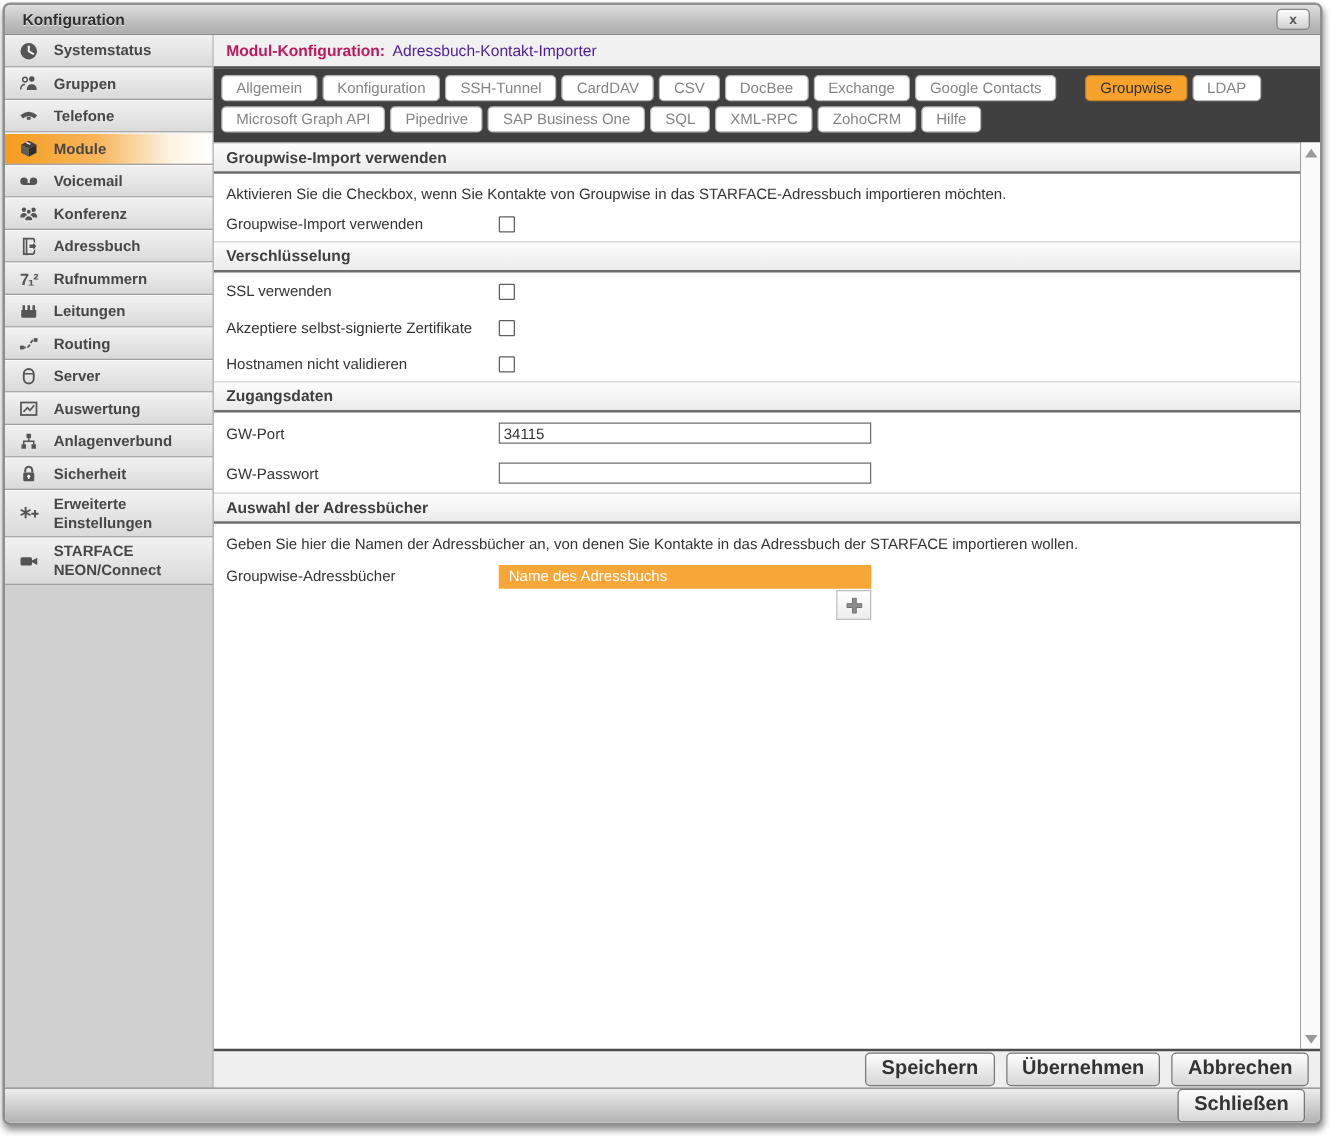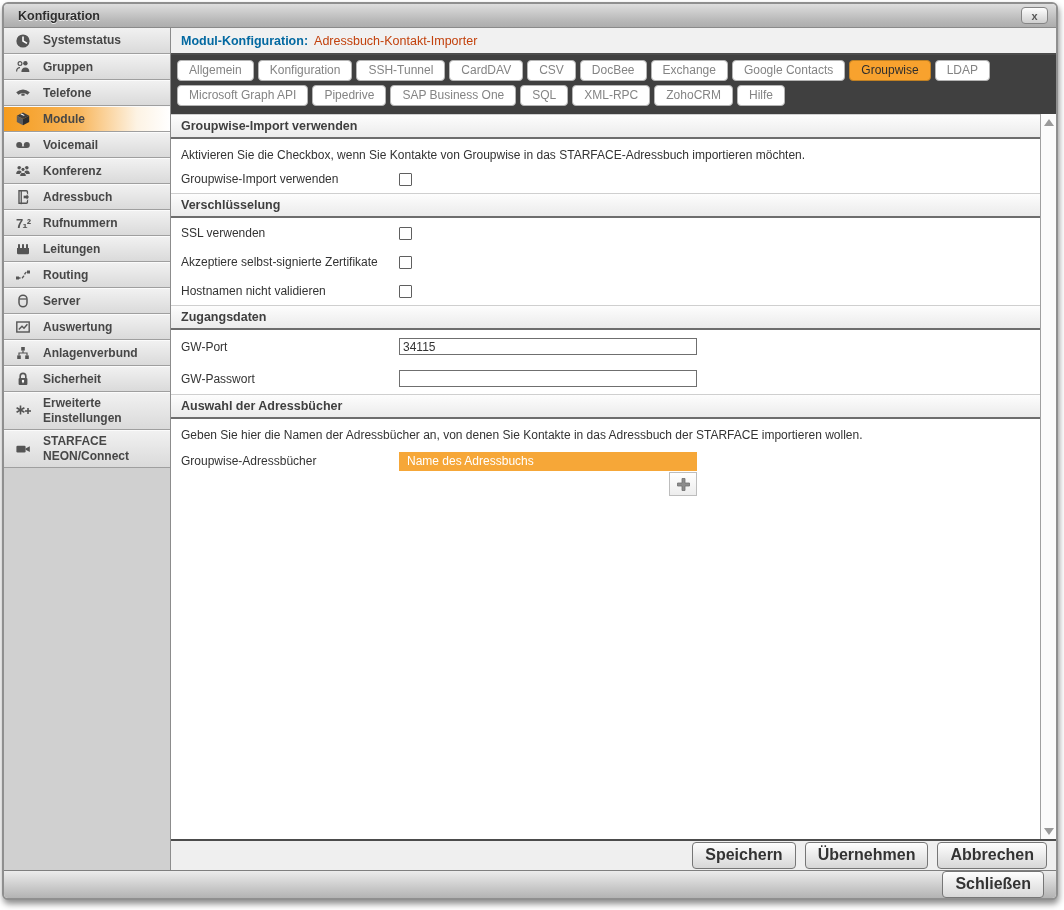--- a/index.html
+++ b/index.html
@@ -34,29 +34,29 @@
   .side-item .icon { width:24px; flex:0 0 24px; display:flex; justify-content:center; align-items:center; }
   .side-label { font-size:12px; font-weight:bold; color:#474747; line-height:1.25; }
   .num-glyph { font-size:13px; font-weight:bold; color:#555; letter-spacing:-1px; }
   .side-filler { flex:1; background:#d0d0d0; }
   
   .main { flex:1; display:flex; flex-direction:column; min-width:0; background:#fff; }
   .main-header {
     flex:0 0 27px; background:#f1f1f1; border-bottom:2px solid #4c4c4c;
     display:flex; align-items:center; padding-left:10px; gap:6px;
   }
-  .main-header .mh-label { font-size:12.5px; font-weight:bold; color:#0369a1; }
-  .main-header .mh-value { font-size:12.5px; color:#c2410c; }
+  .main-header .mh-label { font-size:12.5px; font-weight:bold; color:#be185d; }
+  .main-header .mh-value { font-size:12.5px; color:#4c1d95; }
   .tabs-area { padding:5px 18px 4px 6px; background:#404040; }
   .tab-row { display:flex; gap:4px; margin-bottom:4px; flex-wrap:nowrap; }
   .tab {
     padding:2px 11px 3px 11px; border:1px solid #b5b5b5; border-radius:4px;
     font-size:12px; color:#848484; background:#fff; white-space:nowrap; cursor:default;
   }
-  .tab.selected { background:#f8a22e; border-color:#c08023; color:#2e2e2e; }
+  .tab.selected { background:#f8a22e; border-color:#c08023; color:#2e2e2e;margin-left:19px; }
   .content-row { flex:1; display:flex; min-height:0; }
   .content { flex:1; border-right:1px solid #a0a0a0; overflow:hidden; }
   .section-header {
     padding:4px 10px 4px 10px; background:linear-gradient(#fdfdfd,#ebebeb);
     border-top:1px solid #cfcfcf; border-bottom:2px solid #6d6d6d;
     font-size:12.5px; font-weight:bold; color:#3f3f3f;
   }
   .desc { padding:9px 10px 2px 10px; font-size:12px; color:#333; }
   .form-row { display:flex; align-items:center; padding:8px 10px 7px 10px; }
   .form-row .flabel { width:218px; flex:0 0 218px; font-size:12px; color:#333; }

